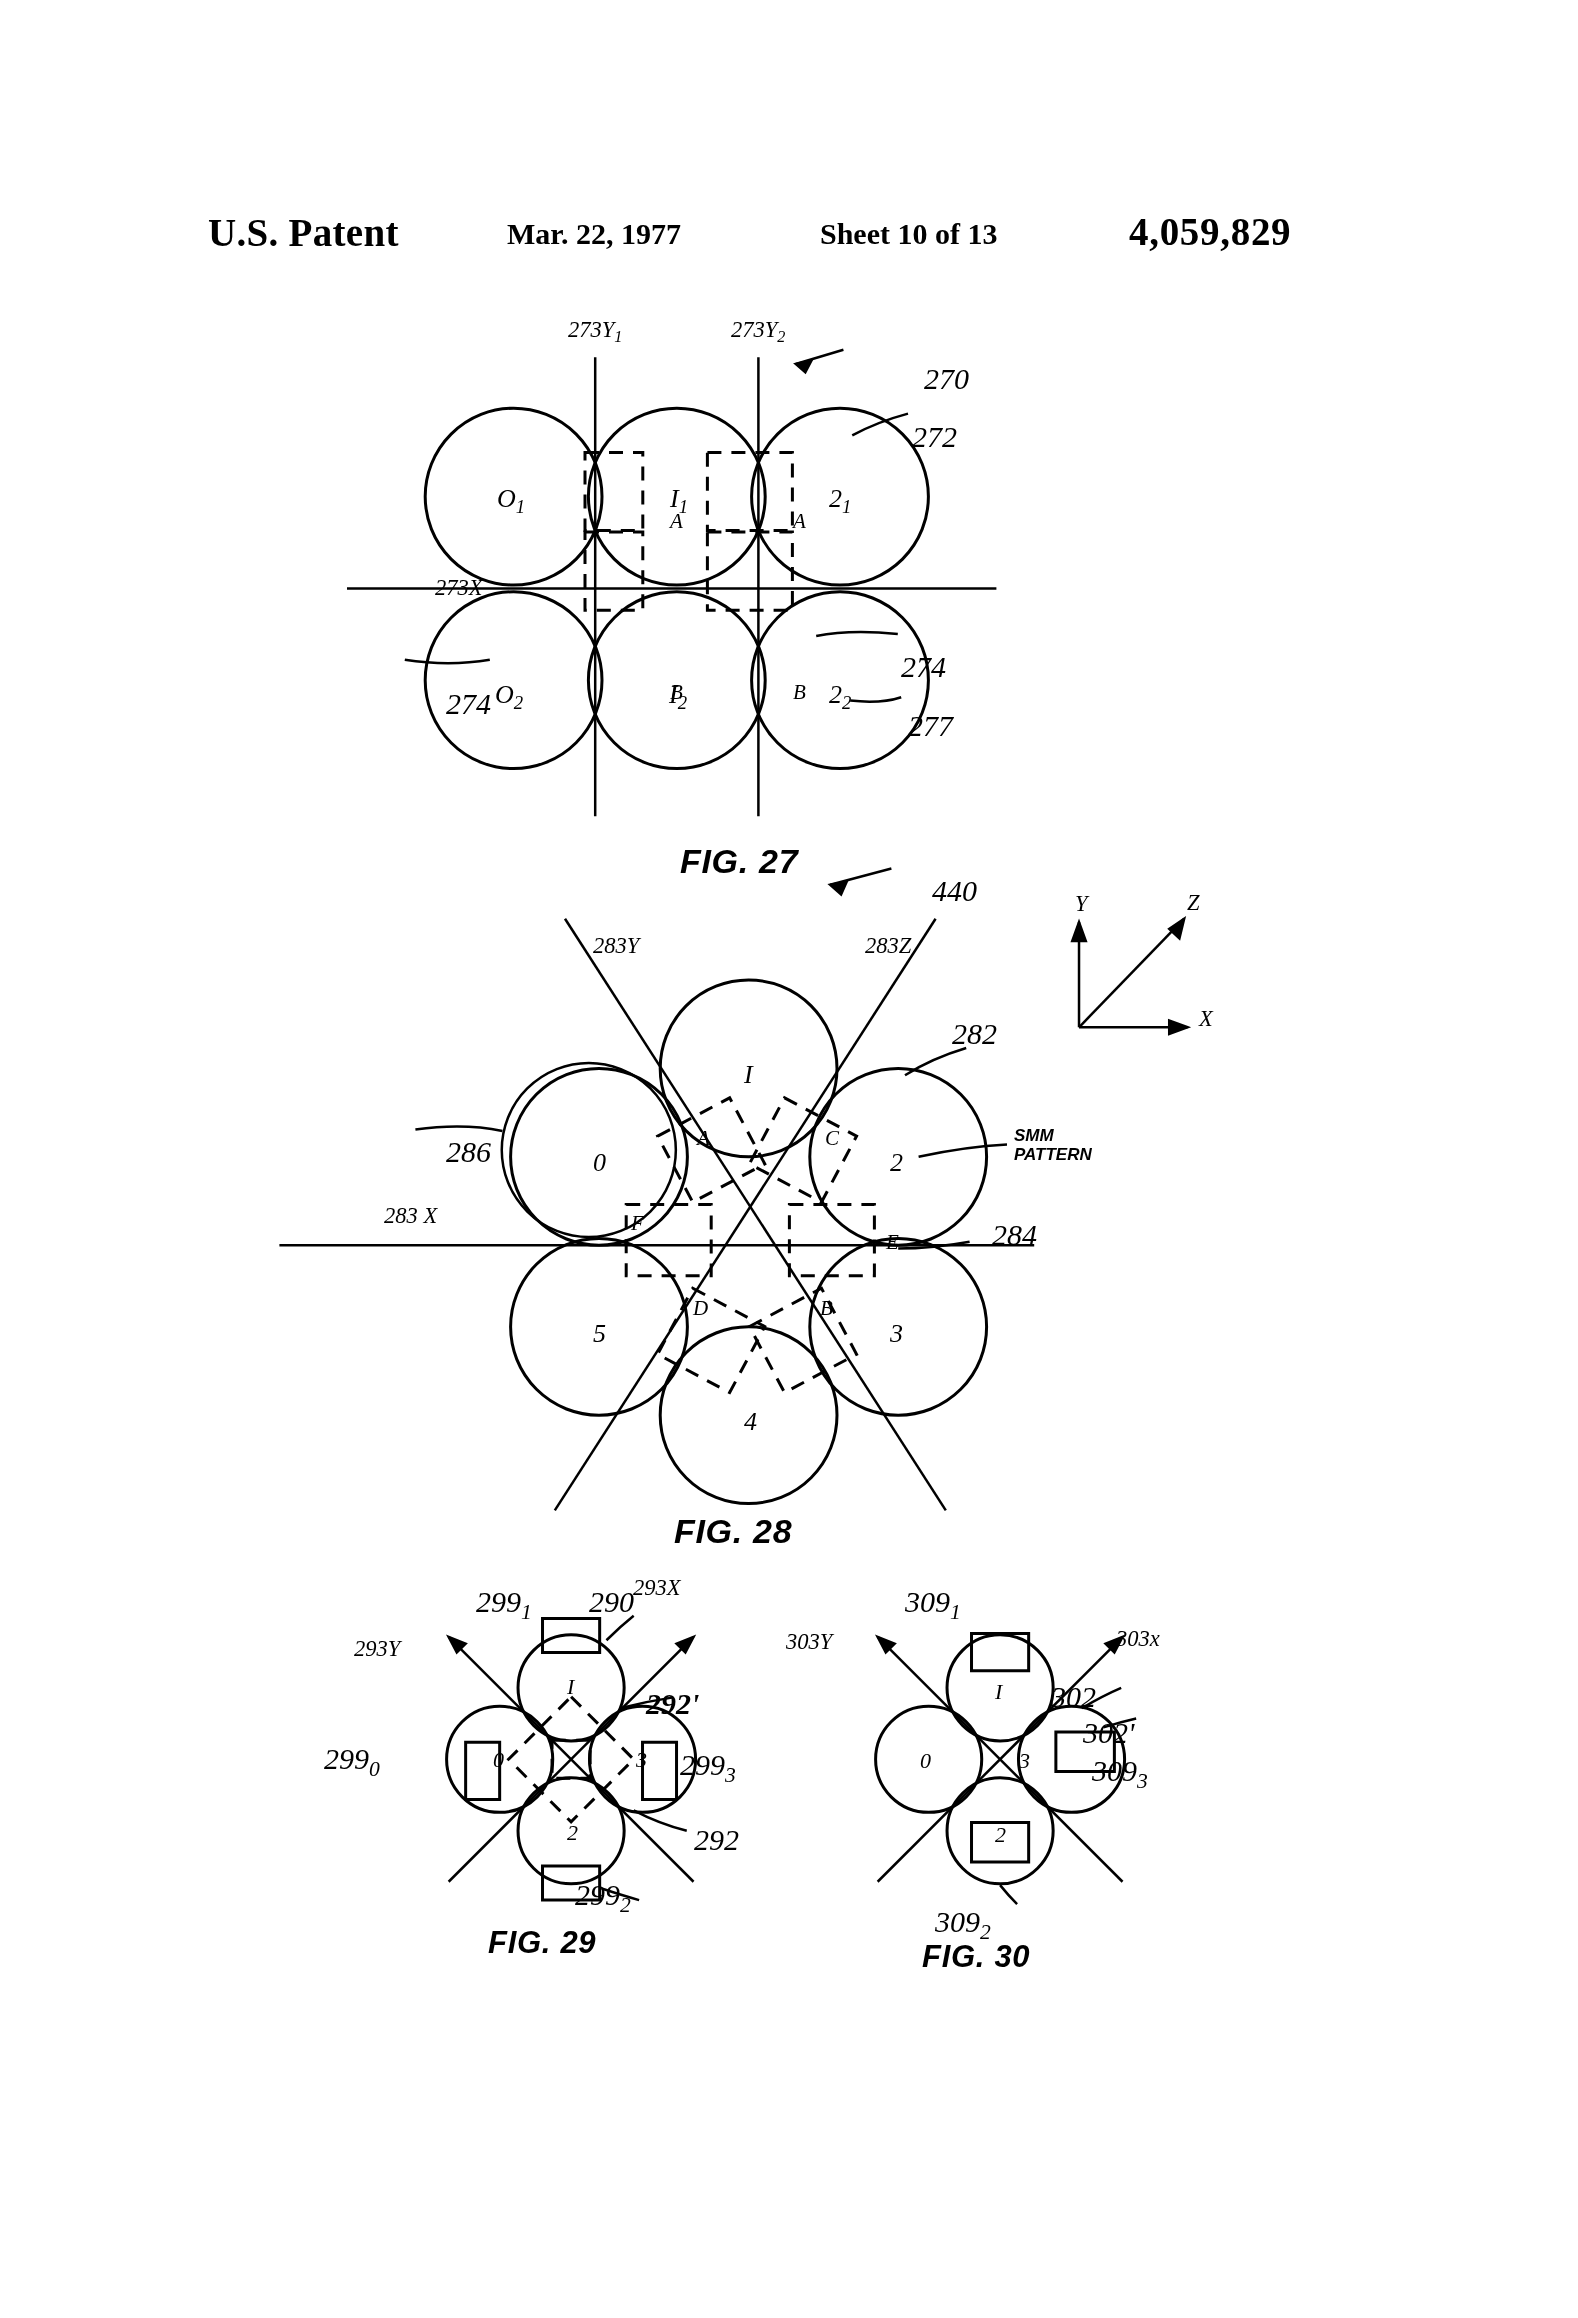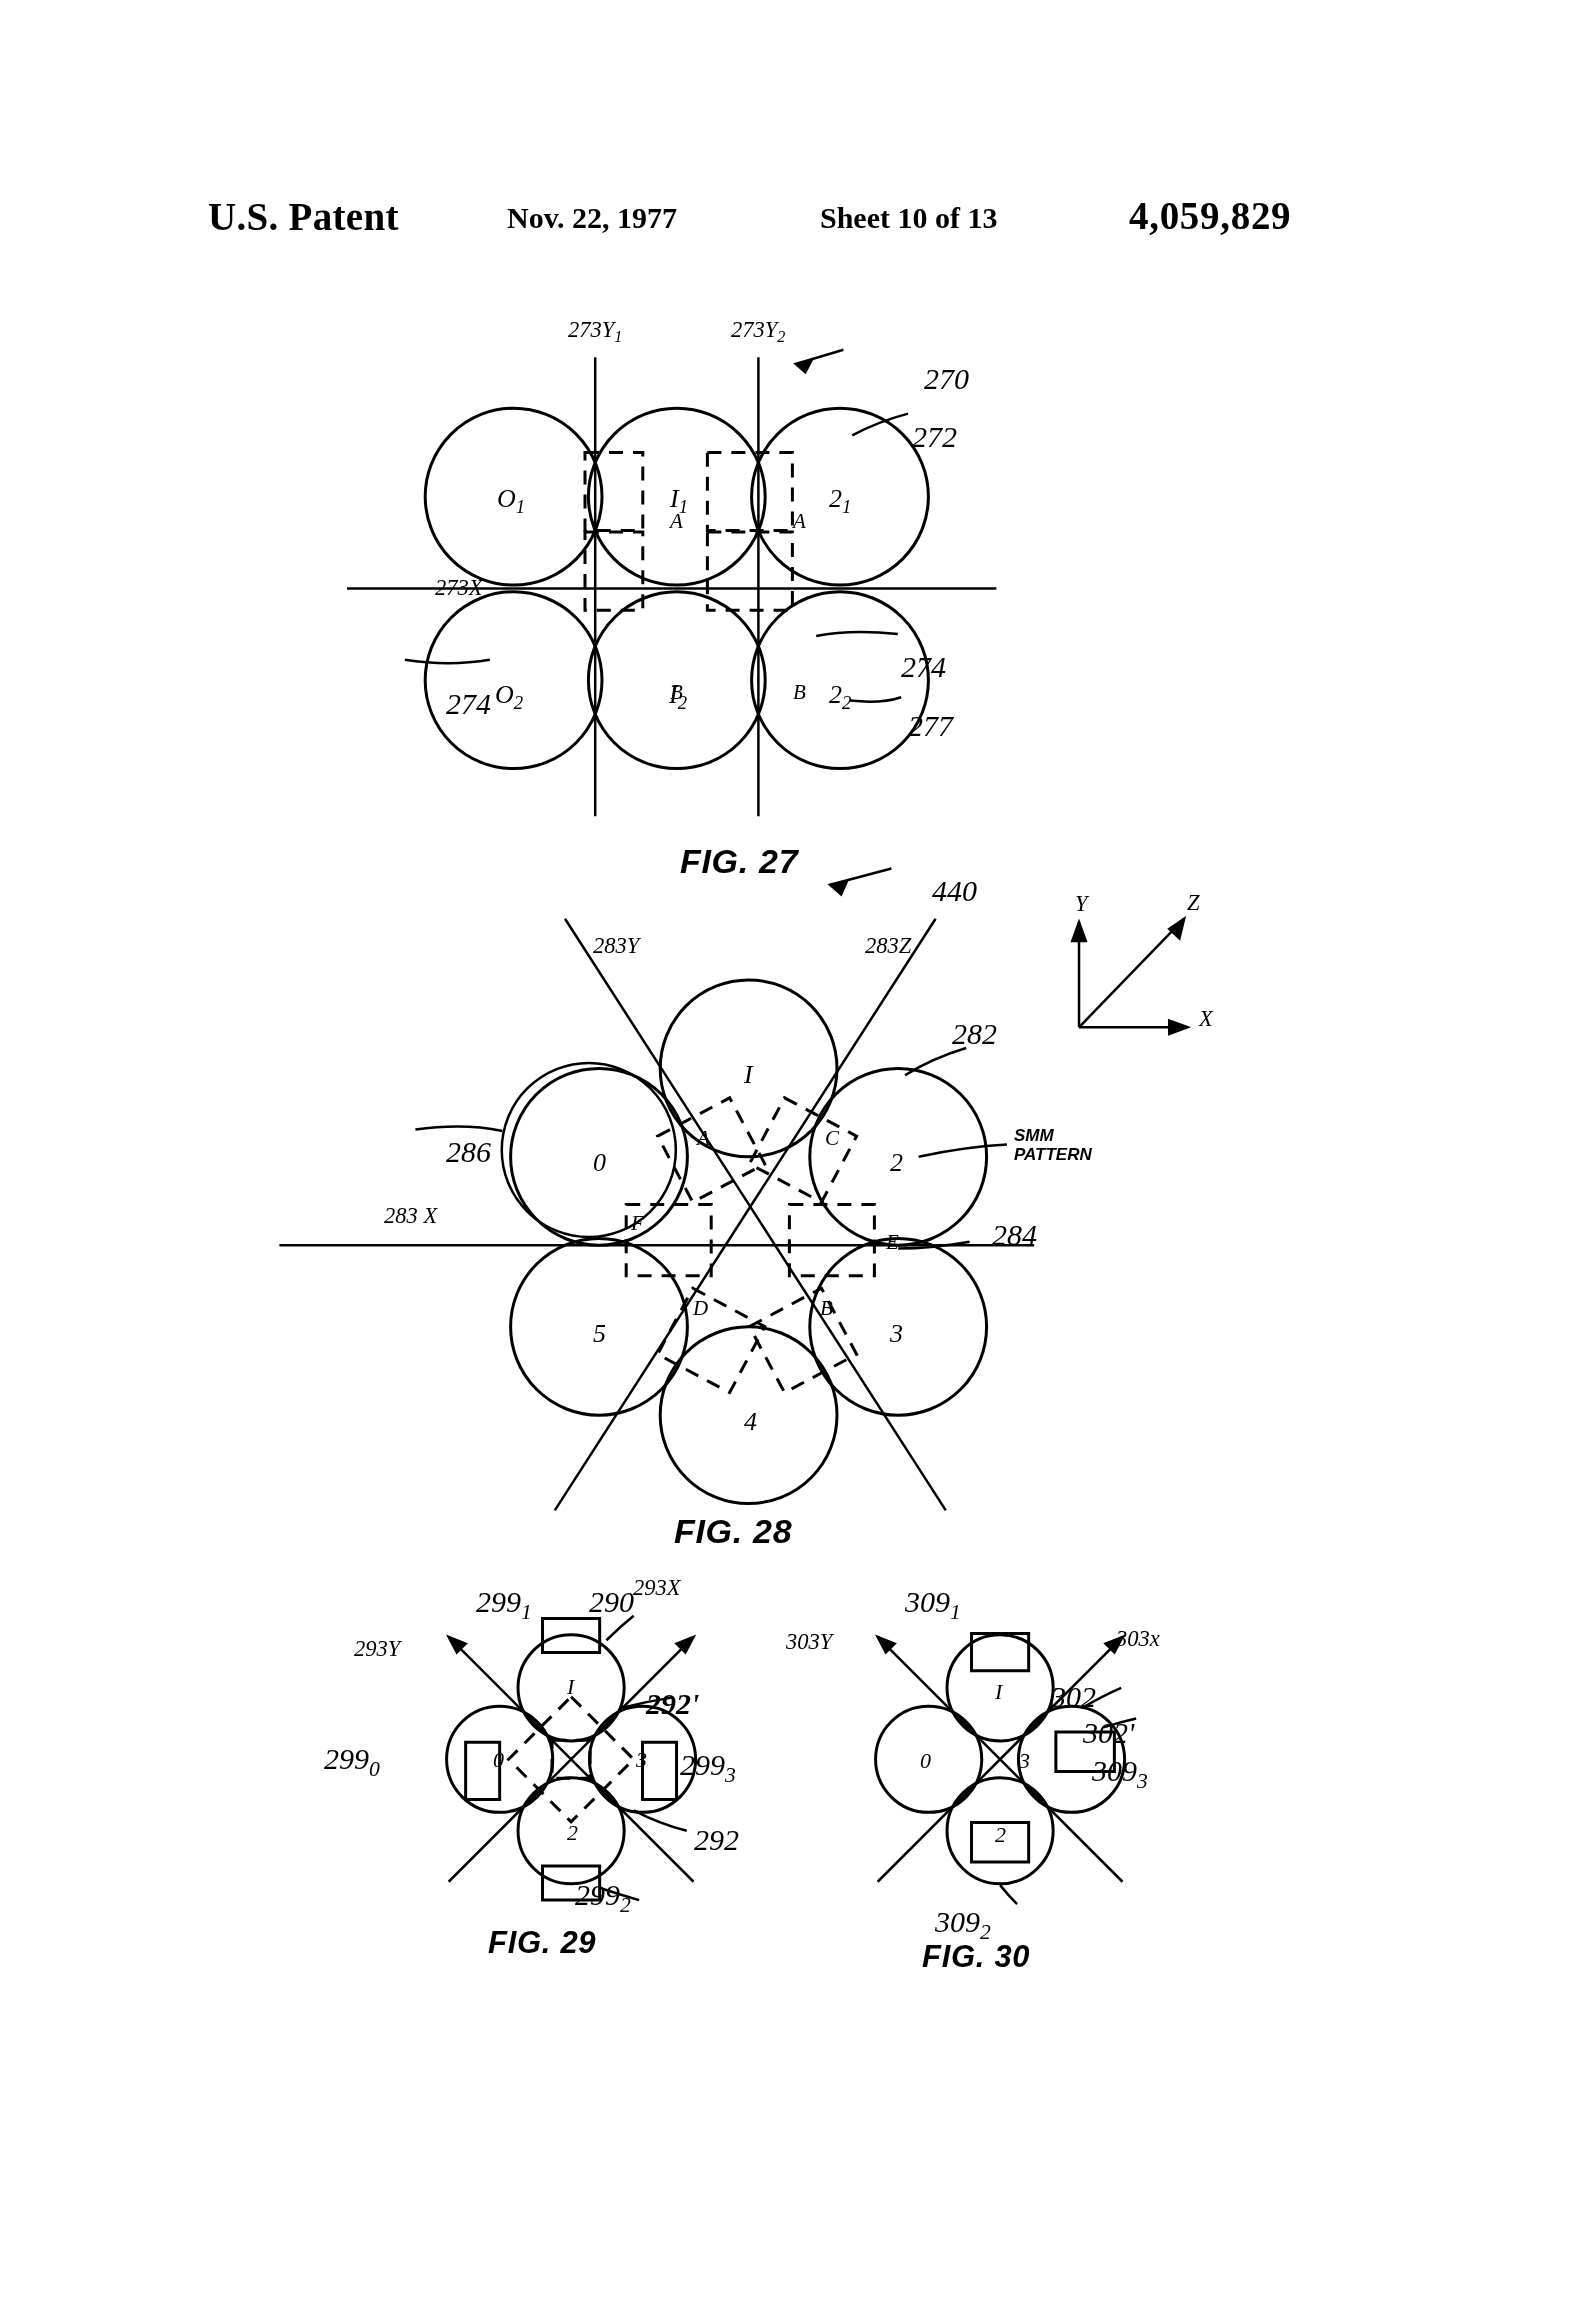--- a/index.html
+++ b/index.html
@@ -1,20 +1,20 @@
 <!DOCTYPE html>
 <html style="font-size:11px"><head>
 <meta charset="utf-8">
 <style>
   html,body{margin:0;padding:0;background:#ffffff;}
   body{width:1578px;height:2319px;position:relative;font-family:"Liberation Serif",serif;color:#000;}
   .page{position:absolute;left:0;top:0;width:1578px;height:2319px;overflow:hidden;}
 
   
-  .hdr{position:absolute;top:104px;left:0;width:1440px;height:61px;}
+  .hdr{position:absolute;top:120px;left:0;width:1440px;height:61px;}
   .hdr .uspat{position:absolute;left:208px;top:112px;font-size:39px;font-weight:700;letter-spacing:0.3px;transform:translateY(-50%);}
   .hdr .date{position:absolute;left:507px;top:114px;font-size:30px;font-weight:700;transform:translateY(-50%);}
   .hdr .sheet{position:absolute;left:820px;top:114px;font-size:30px;font-weight:700;transform:translateY(-50%);}
   .hdr .patno{position:absolute;left:1129px;top:111px;font-size:39px;font-weight:700;letter-spacing:0.7px;transform:translateY(-50%);text-align:right;}
 
   
   svg.fig{position:absolute;overflow:visible;}
   svg.fig circle, svg.fig line, svg.fig path, svg.fig rect, svg.fig polyline{
     fill:none;stroke:#000;stroke-width:3;vector-effect:non-scaling-stroke;
   }
@@ -28,21 +28,21 @@
   .boxlbl{position:absolute;font-family:"Liberation Serif",serif;font-style:italic;font-size:21px;}
   .sub{font-size:0.72em;vertical-align:-0.32em;}
 </style>
 </head>
 <body>
 
 <div class="page">
 
   <div class="hdr">
     <div class="uspat">U.S. Patent</div>
-    <div class="date">Nov. 22, 1977</div>
+    <div class="date">Mar. 22, 1977</div>
     <div class="sheet">Sheet 10 of 13</div>
     <div class="patno">4,059,829</div>
   </div>
 
   <div>
     <svg class="fig" style="left:381px;top:340px;" width="748" height="490" viewBox="0 0 1100 720">
 
       <circle cx="195" cy="230" r="130"></circle>
       <circle cx="435" cy="230" r="130"></circle>
       <circle cx="675" cy="230" r="130"></circle>

